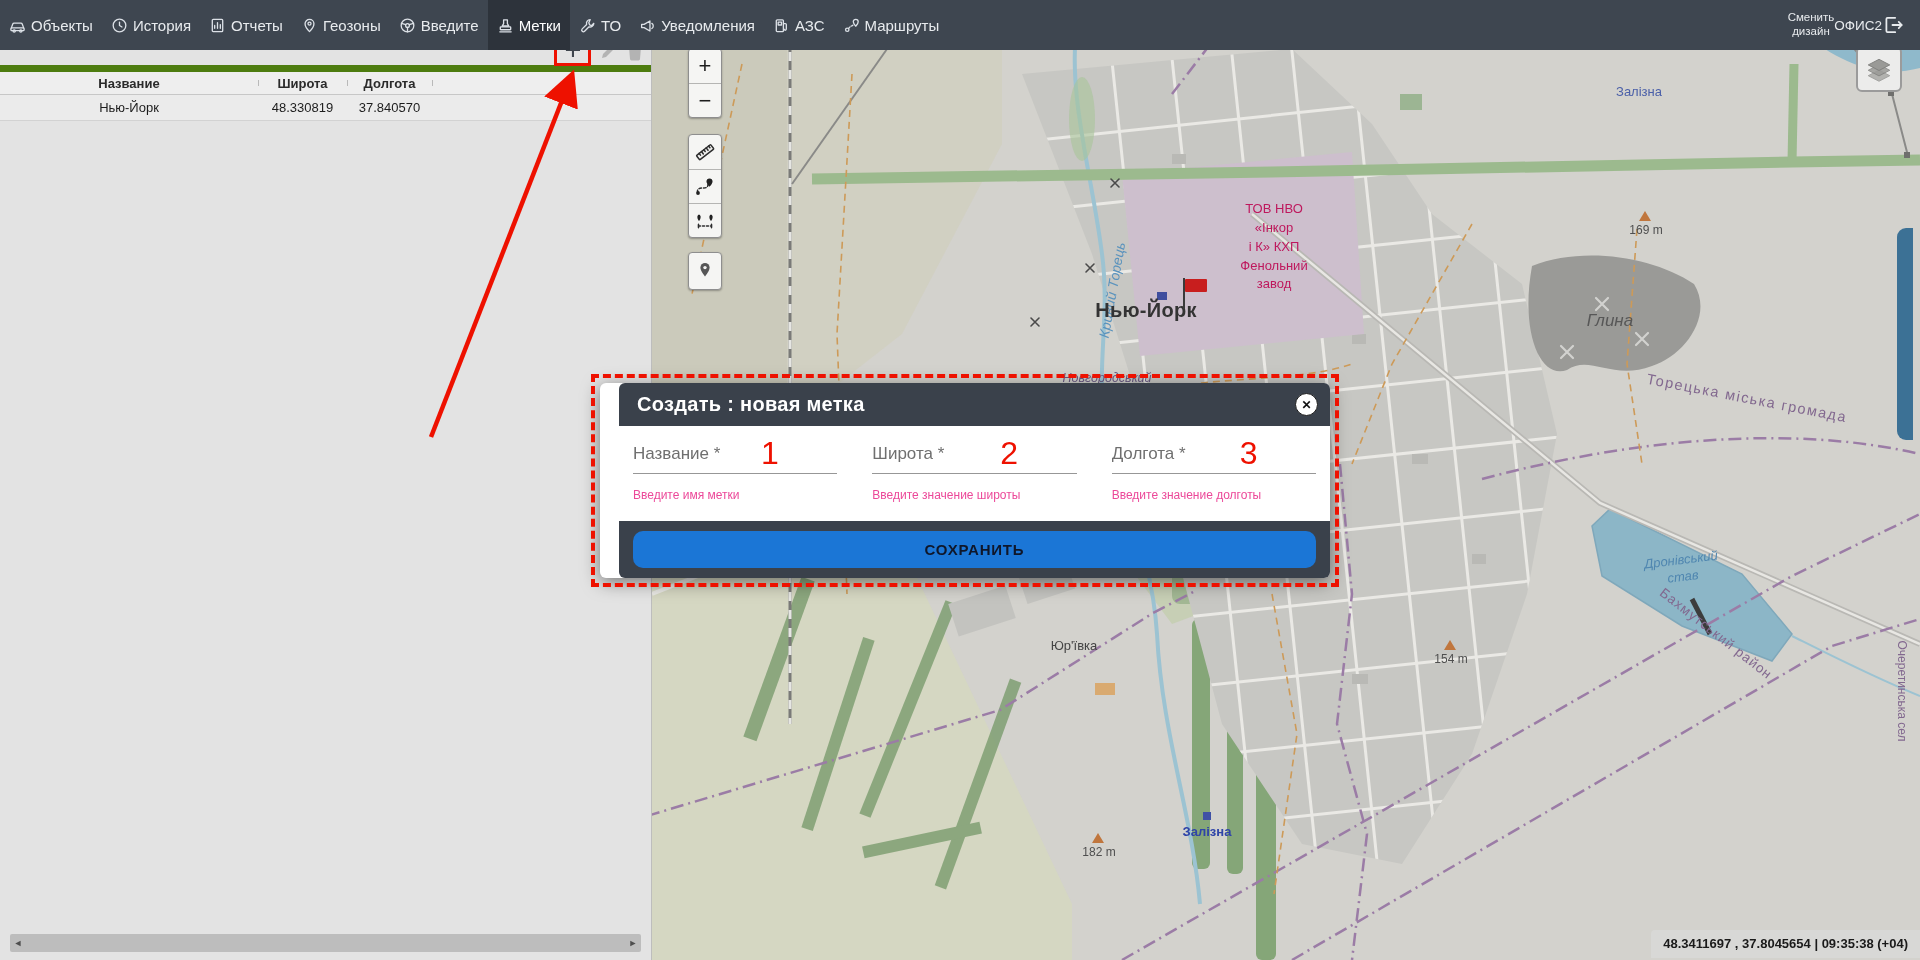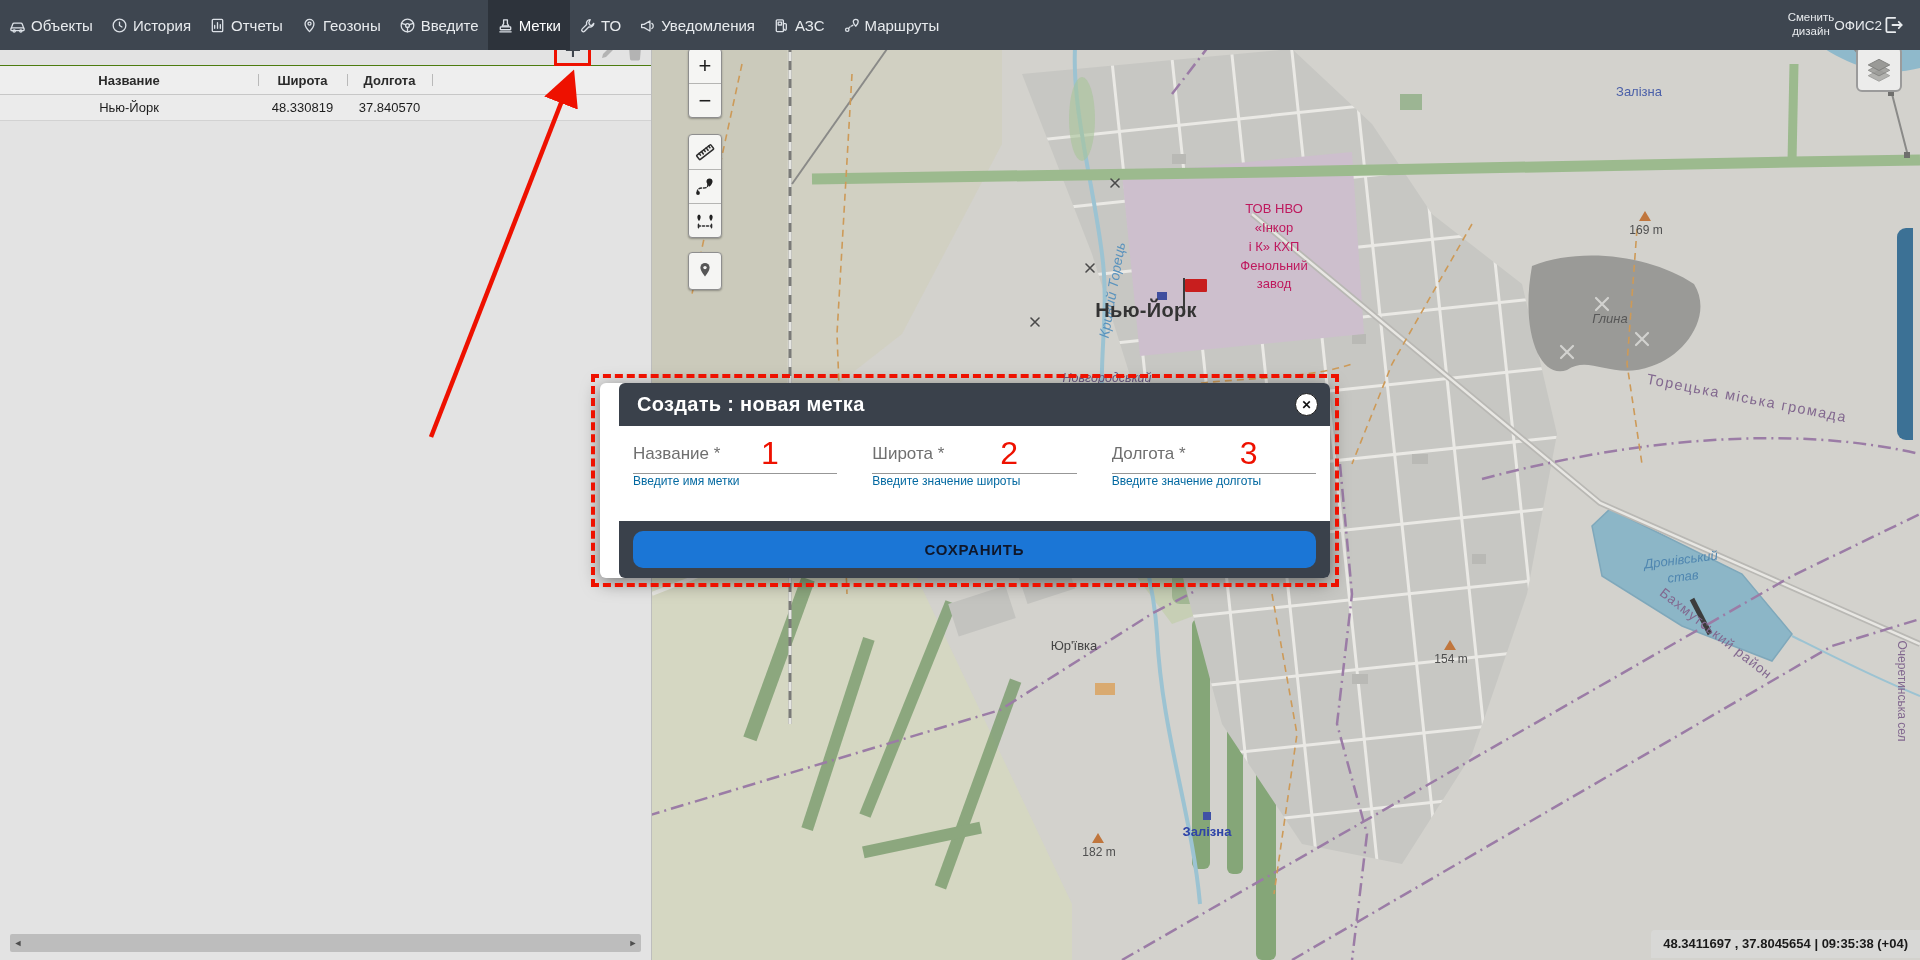--- a/index.html
+++ b/index.html
@@ -22,21 +22,21 @@
   .panel{position:absolute;left:0;top:34px;width:652px;bottom:0;background:#e3e3e3;
     border-right:1px solid #bdbdbd;z-index:20;}
   .panel-toolbar{position:relative;height:31px;}
   .tool-btn{position:absolute;top:1px;width:32px;height:30px;display:flex;align-items:center;
     justify-content:center;cursor:pointer;background:transparent;border:none;padding:0;}
   .btn-add{left:557px;font-size:29px;font-weight:400;color:#3f454d;line-height:28px;}
   .btn-edit{left:594px;}
   .btn-del{left:619px;}
   .anno-box{position:absolute;left:554px;top:0;width:37px;height:32px;border:3px solid #ee1100;z-index:5;pointer-events:none;}
   .thead,.trow{display:grid;grid-template-columns:258px 89px 85px 1fr;align-items:center;text-align:center;}
-  .thead{height:30px;background:#eeeeee;border-top:1px solid #4d7c0f;border-bottom:1px solid #c7c7c7;
+  .thead{height:30px;background:#eeeeee;border-top:7px solid #4d7c0f;border-bottom:1px solid #c7c7c7;
     font-size:13px;font-weight:bold;color:#2a2a2a;position:relative;}
   .thead .hc{position:relative;height:100%;display:flex;align-items:center;justify-content:center;}
   .thead .hc + .hc::before{content:"";position:absolute;left:0;top:8px;bottom:8px;width:1px;background:#b9b9b9;}
   .trow{height:26px;background:#ebebeb;border-bottom:1px solid #d2d2d2;font-size:13px;color:#1d1d1d;cursor:pointer;}
   .hscroll{position:absolute;left:10px;right:10px;bottom:8px;height:18px;background:#bdbdbd;
     border-radius:2px;cursor:pointer;}
   .hscroll .arr{position:absolute;top:0;height:18px;width:16px;display:flex;align-items:center;
     justify-content:center;font-size:9px;color:#4e4e4e;cursor:pointer;}
   .hscroll .arr.l{left:0;} .hscroll .arr.r{right:0;}
 
@@ -72,21 +72,21 @@
   .modal-header{height:43px;background:#3a414b;border-radius:6px 6px 0 0;display:flex;align-items:center;
     padding:0 18px;color:#fff;font-size:20px;font-weight:bold;letter-spacing:.3px;position:relative;}
   .modal-close{position:absolute;right:12px;top:10px;width:23px;height:23px;border-radius:50%;background:#fff;
     border:1.5px solid #1c1c1c;color:#111;font-size:12px;font-weight:bold;display:flex;align-items:center;
     justify-content:center;cursor:pointer;padding:0;}
   .modal-body{height:95px;padding:18px 14px 0 14px;display:flex;gap:35px;background:#fff;}
   .field{width:208px;position:relative;}
   .field input{width:100%;border:none;border-bottom:1.5px solid #979797;outline:none;background:transparent;
     font-size:17px;color:#333;padding:0 0 9px 0;font-family:"Liberation Sans",sans-serif;}
   .field input::placeholder{color:#6f6f6f;opacity:1;}
-  .field .hint{font-size:12px;color:#0369a1;margin-top:0;}
+  .field .hint{font-size:12px;color:#ec4899;margin-top:14px;}
   .step-num{position:absolute;left:128px;top:-7px;color:#ee1100;font-size:32px;line-height:1;z-index:230;pointer-events:none;}
   .modal-footer{height:57px;background:#3a414b;border-radius:0 0 6px 6px;padding:10px 14px;}
   .save-btn{width:100%;height:37px;background:#1b76d6;border:none;border-radius:10px;color:#0f172a;
     font-size:15px;font-weight:bold;letter-spacing:.8px;cursor:pointer;font-family:"Liberation Sans",sans-serif;}
 
   .arrow-layer{position:absolute;left:0;top:0;width:1920px;height:960px;z-index:80;pointer-events:none;}
   .ticon{stroke:#2e2e2e;fill:none;stroke-width:1.5;stroke-linecap:round;}
 </style>
 </head>
 <body>
@@ -346,21 +346,21 @@
   <div class="map-label lbl-center" style="left:556px;top:166px;width:132px;font-size:13px;line-height:1.45;color:#be185d;">ТОВ НВО
 «Інкор
 і К» КХП
 Фенольний
 завод</div>
   <div class="map-label lbl-center" style="left:390px;top:248px;width:140px;font-size:14px;font-style:italic;color:#5a93bd;transform:rotate(-80deg);">Кривий Торець</div>
   <div class="map-label lbl-center" style="left:438px;top:265px;width:112px;font-size:20px;font-weight:bold;color:#333;letter-spacing:.3px;">Нью-Йорк</div>
   <div class="map-label lbl-center" style="left:388px;top:336px;width:134px;font-size:12.5px;font-style:italic;color:#6b5b84;line-height:1.35;">Новгородський
 машинобудівний</div>
   <div class="map-label lbl-center" style="left:988px;top:356px;width:214px;font-size:14.5px;color:#82688f;letter-spacing:1.5px;transform:rotate(11deg);">Торецька міська громада</div>
-  <div class="map-label lbl-center" style="left:928px;top:277px;width:60px;font-size:13px;font-style:italic;color:#575757;">Глина</div>
+  <div class="map-label lbl-center" style="left:928px;top:277px;width:60px;font-size:17px;font-style:italic;color:#575757;">Глина</div>
   <div class="map-label lbl-center" style="left:966px;top:189px;width:56px;font-size:12px;color:#4f4f4f;">169 m</div>
   <div class="map-label lbl-center" style="left:771px;top:618px;width:56px;font-size:12px;color:#4f4f4f;">154 m</div>
   <div class="map-label lbl-center" style="left:419px;top:811px;width:56px;font-size:12px;color:#4f4f4f;">182 m</div>
   <div class="map-label lbl-center" style="left:390px;top:604px;width:64px;font-size:13px;color:#444;">Юр'ївка</div>
   <div class="map-label lbl-center" style="left:520px;top:790px;width:70px;font-size:13px;font-weight:bold;color:#2f44a8;">Залізна</div>
   <div class="map-label lbl-center" style="left:983px;top:518px;width:94px;font-size:13px;font-style:italic;color:#4f86b0;line-height:1.3;transform:rotate(-7deg);">Дронівський
 став</div>
   <div class="map-label lbl-center" style="left:984px;top:592px;width:160px;font-size:13.5px;color:#82688f;letter-spacing:1px;transform:rotate(38deg);">Бахмутський район</div>
   <div class="map-label lbl-center" style="left:1180px;top:650px;width:140px;font-size:12px;color:#82688f;transform:rotate(90deg);">Очеретинська сел</div>
 

